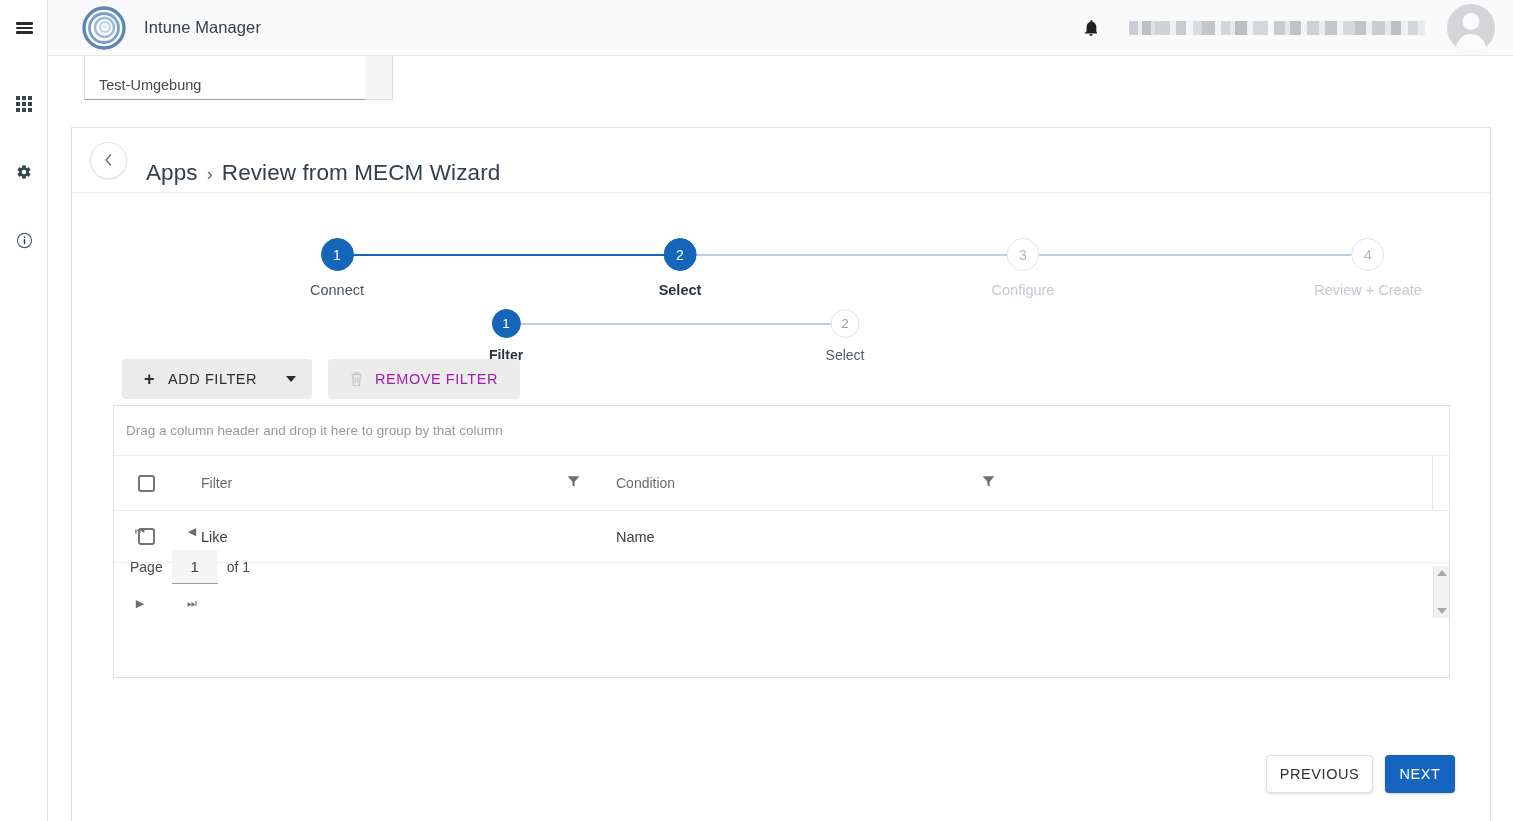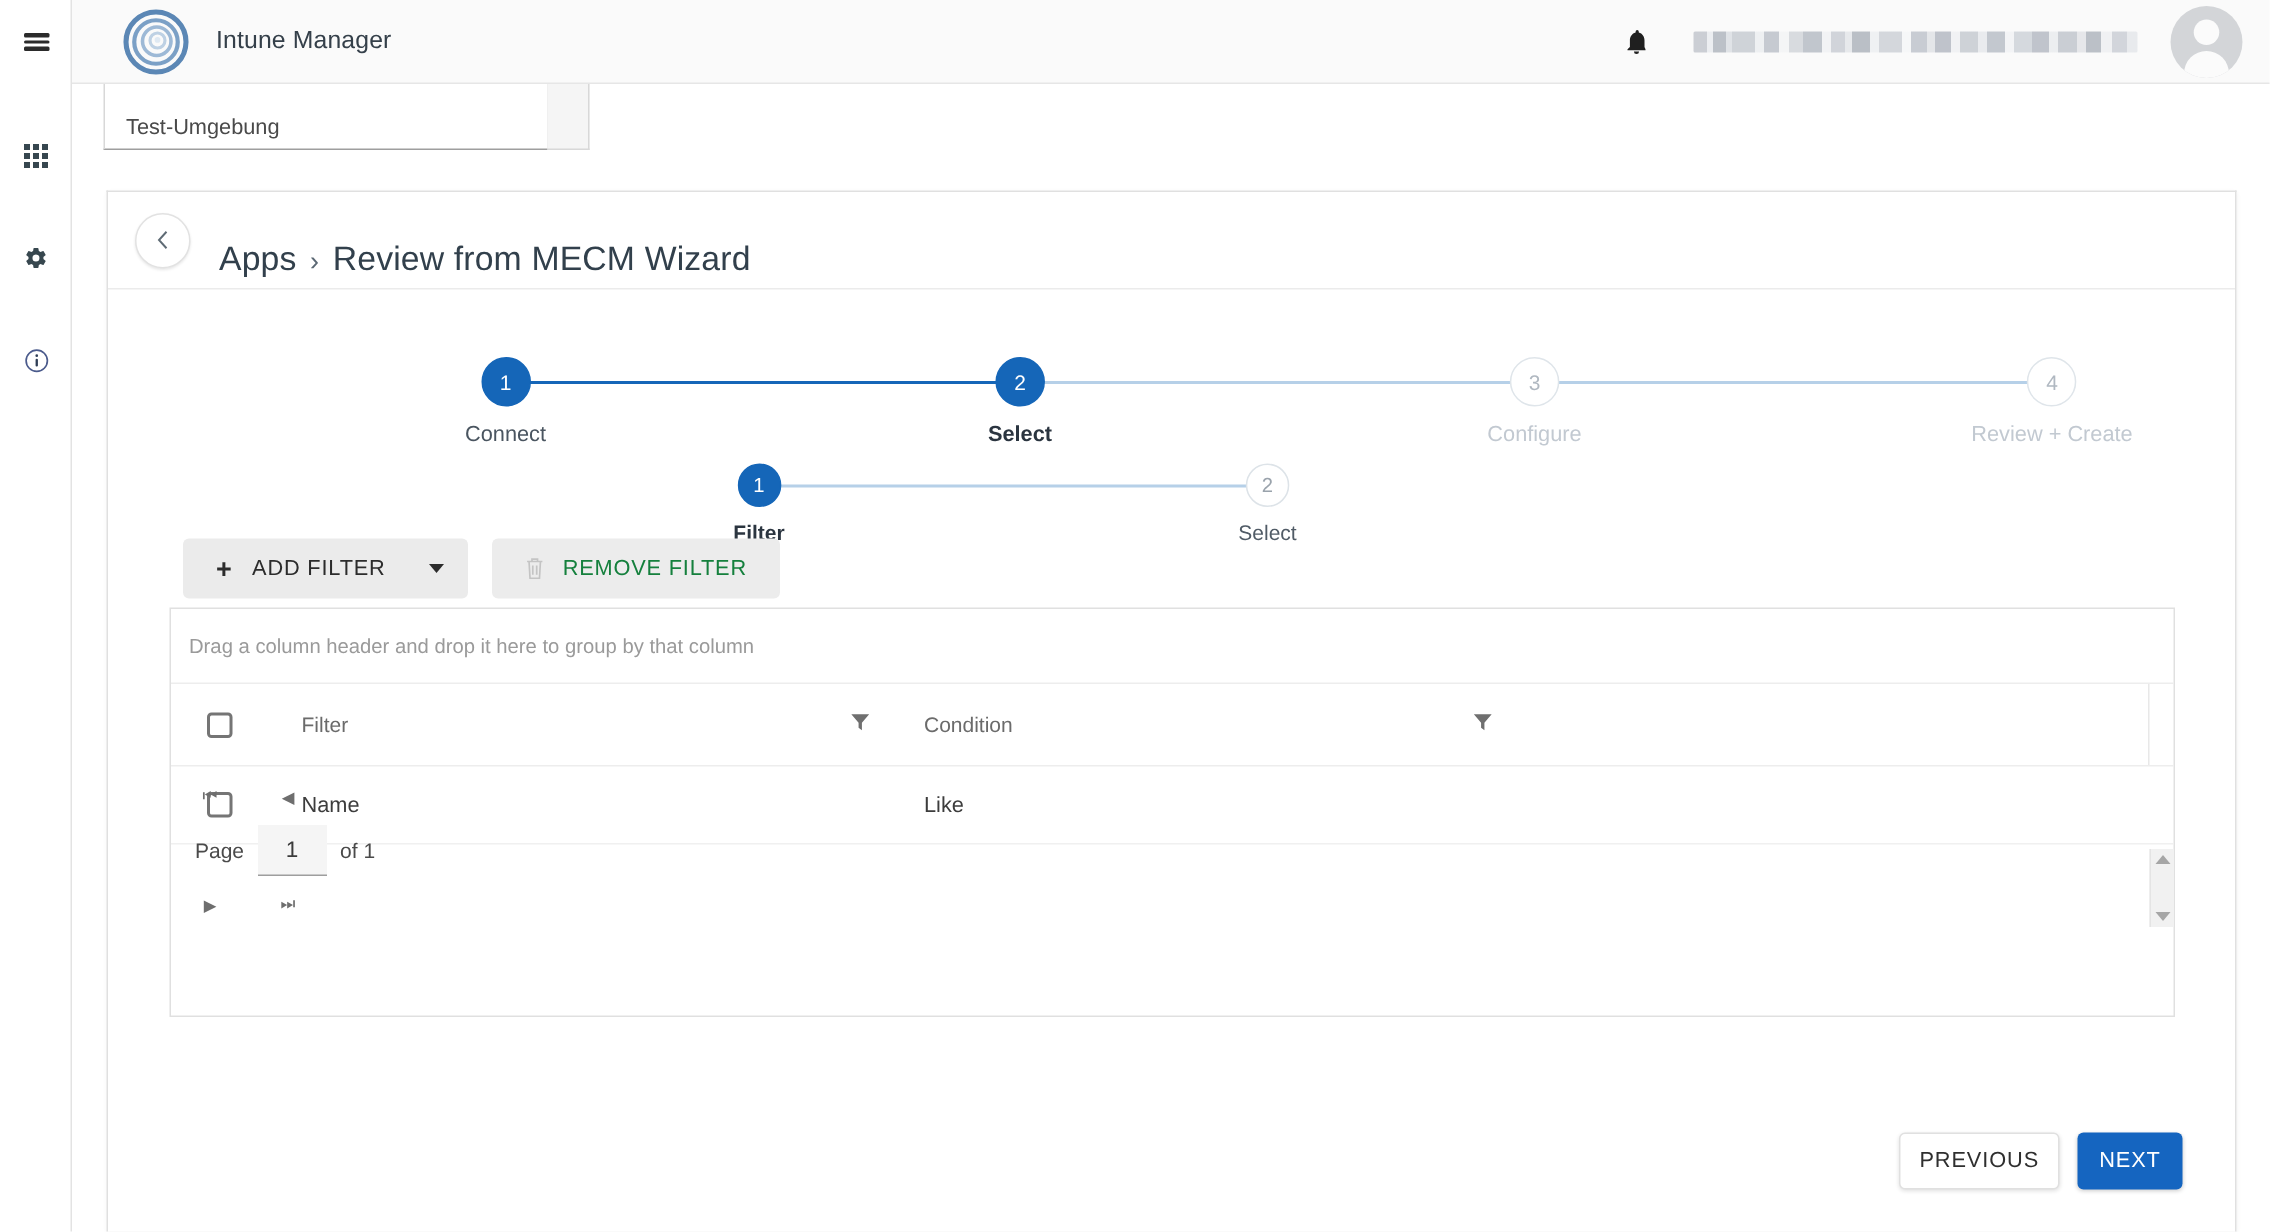--- a/index.html
+++ b/index.html
@@ -94,21 +94,21 @@
     background: #fbfbfb; transform: translateX(-50%);
   }
 
   
   #env-select-wrap {
     position: absolute; left: 68px; top: 56px;
     width: 325px; height: 48px;
     z-index: 25;
   }
   #env-select {
-    position: absolute; left: 1px; top: -8px;
+    position: absolute; left: 16px; top: -8px;
     width: 297px; height: 52px;
     background: #ffffff;
     border: 1px solid #d8d8d8;
     border-top: none;
     border-bottom: 1px solid #9e9e9e;
     display: flex; align-items: flex-end;
     padding: 0 16px 6px 14px;
   }
   #env-select-value { font-size: 14.5px; color: #4a4a4a; }
   #env-select-arrow {
@@ -211,21 +211,21 @@
   }
   .flat-btn {
     height: 40px;
     background: #ebebeb;
     border: none; border-radius: 4px;
     display: flex; align-items: center;
     padding: 0 22px;
     font-size: 14.5px; letter-spacing: .55px;
     color: #2c2c2c;
   }
-  .flat-btn.disabled { color: #15803d; background: #ececec; }
+  .flat-btn.disabled { color: #a21caf; background: #ececec; }
   #add-filter-btn { gap: 13px; padding-right: 16px; }
   #add-filter-plus { font-size: 18px; font-weight: bold; line-height: 1; }
   #add-filter-caret {
     width: 0; height: 0; margin-left: 16px;
     border-left: 5px solid transparent; border-right: 5px solid transparent;
     border-top: 6px solid #2c2c2c;
   }
   #remove-filter-btn { gap: 12px; }
   #trash-icon { display: inline-flex; }
 
@@ -513,22 +513,22 @@
         </span>
       </div>
       <div id="grid-header-divider"></div>
     </div>
 
     <div id="grid-body">
       <div class="grow">
         <div class="gcell col-check">
           <div class="cbox"></div>
         </div>
+        <div class="gcell col-condition">Like</div>
         <div class="gcell col-filter">Name</div>
-        <div class="gcell col-condition">Like</div>
         <div class="gcell col-value"></div>
       </div>
 
       <div id="grid-vscroll">
         <span class="scroll-arrow-up"></span>
         <span class="scroll-arrow-down"></span>
       </div>
     </div>
 
     <div id="pager">

